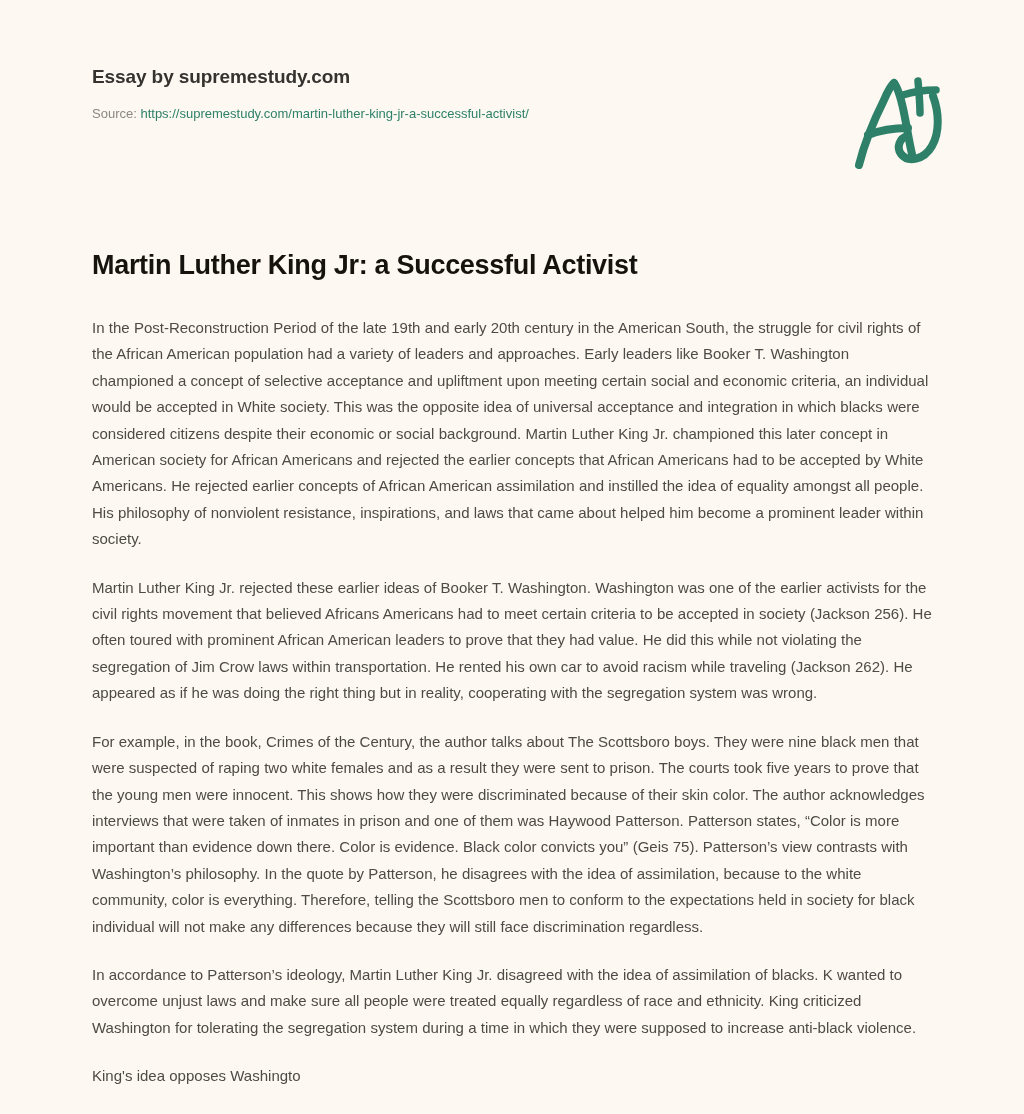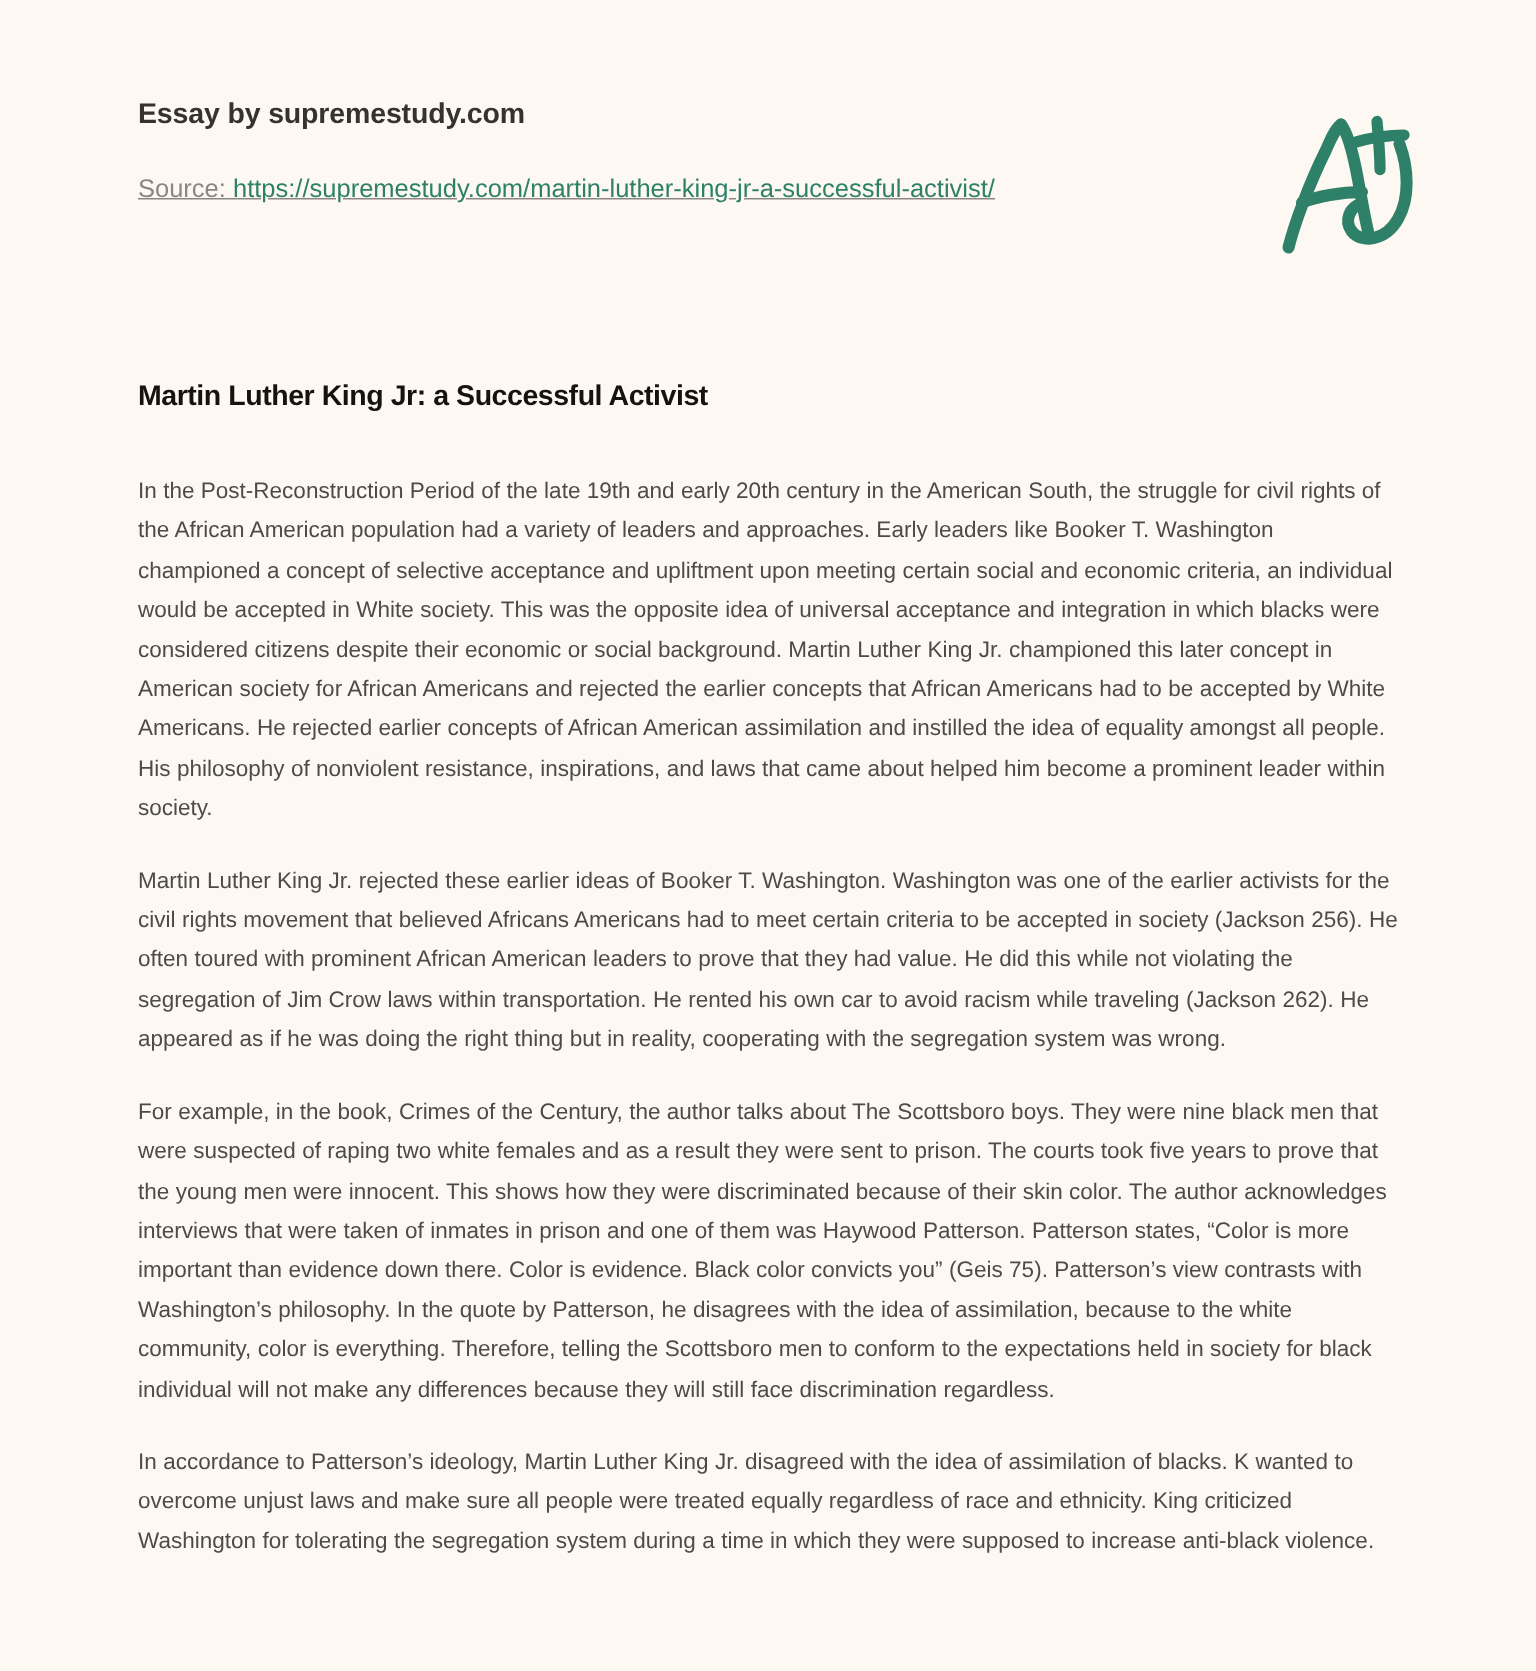--- a/index.html
+++ b/index.html
@@ -33,26 +33,25 @@
   .brand-line {
     font-size: 19px;
     font-weight: bold;
     color: #35322f;
     letter-spacing: -0.1px;
     line-height: 26px;
     margin: 0;
   }
 
   .source-line {
-    margin: 26px 0 0 0;
-    font-size: 17px;
+    margin: 14px 0 0 0;
+    font-size: 13px;
     line-height: 20px;
     color: #8a8683;
     white-space: nowrap;
-    text-decoration: underline;
   }
   .source-label {
     color: #8a8683;
   }
   .source-url {
     color: #2e8069;
     text-decoration: none;
   }
 
   
@@ -69,21 +68,21 @@
     height: 112px;
   }
 
   
   .doc-title {
     position: absolute;
     left: 92px;
     top: 247px;
     width: 850px;
     margin: 0;
-    font-size: 19px;
+    font-size: 27px;
     line-height: 36px;
     font-weight: bold;
     color: #16130f;
     letter-spacing: -0.3px;
   }
 
   
   .body-copy {
     position: absolute;
     left: 92px;
@@ -135,15 +134,16 @@
     </svg>
   </div>
 
   <h1 class="doc-title">Martin Luther King Jr: a Successful Activist</h1>
 
   <div class="body-copy">
     <p>In the Post-Reconstruction Period of the late 19th and early 20th century in the American South, the struggle for civil rights of the African American population had a variety of leaders and approaches. Early leaders like Booker T. Washington championed a concept of selective acceptance and upliftment upon meeting certain social and economic criteria, an individual would be accepted in White society. This was the opposite idea of universal acceptance and integration in which blacks were considered citizens despite their economic or social background. Martin Luther King Jr. championed this later concept in American society for African Americans and rejected the earlier concepts that African Americans had to be accepted by White Americans. He rejected earlier concepts of African American assimilation and instilled the idea of equality amongst all people. His philosophy of nonviolent resistance, inspirations, and laws that came about helped him become a prominent leader within society.</p>
     <p>Martin Luther King Jr. rejected these earlier ideas of Booker T. Washington. Washington was one of the earlier activists for the civil rights movement that believed Africans Americans had to meet certain criteria to be accepted in society (Jackson 256). He often toured with prominent African American leaders to prove that they had value. He did this while not violating the segregation of Jim Crow laws within transportation. He rented his own car to avoid racism while traveling (Jackson 262). He appeared as if he was doing the right thing but in reality, cooperating with the segregation system was wrong.</p>
     <p>For example, in the book, Crimes of the Century, the author talks about The Scottsboro boys. They were nine black men that were suspected of raping two white females and as a result they were sent to prison. The courts took five years to prove that the young men were innocent. This shows how they were discriminated because of their skin color. The author acknowledges interviews that were taken of inmates in prison and one of them was Haywood Patterson. Patterson states, “Color is more important than evidence down there. Color is evidence. Black color convicts you” (Geis 75). Patterson’s view contrasts with Washington’s philosophy. In the quote by Patterson, he disagrees with the idea of assimilation, because to the white community, color is everything. Therefore, telling the Scottsboro men to conform to the expectations held in society for black individual will not make any differences because they will still face discrimination regardless.</p>
     <p>In accordance to Patterson’s ideology, Martin Luther King Jr. disagreed with the idea of assimilation of blacks. K wanted to overcome unjust laws and make sure all people were treated equally regardless of race and ethnicity. King criticized Washington for tolerating the segregation system during a time in which they were supposed to increase anti-black violence.</p>
+    <p>King's idea opposes Washingto</p>
   </div>
 
 </div>
 
 </body></html>

